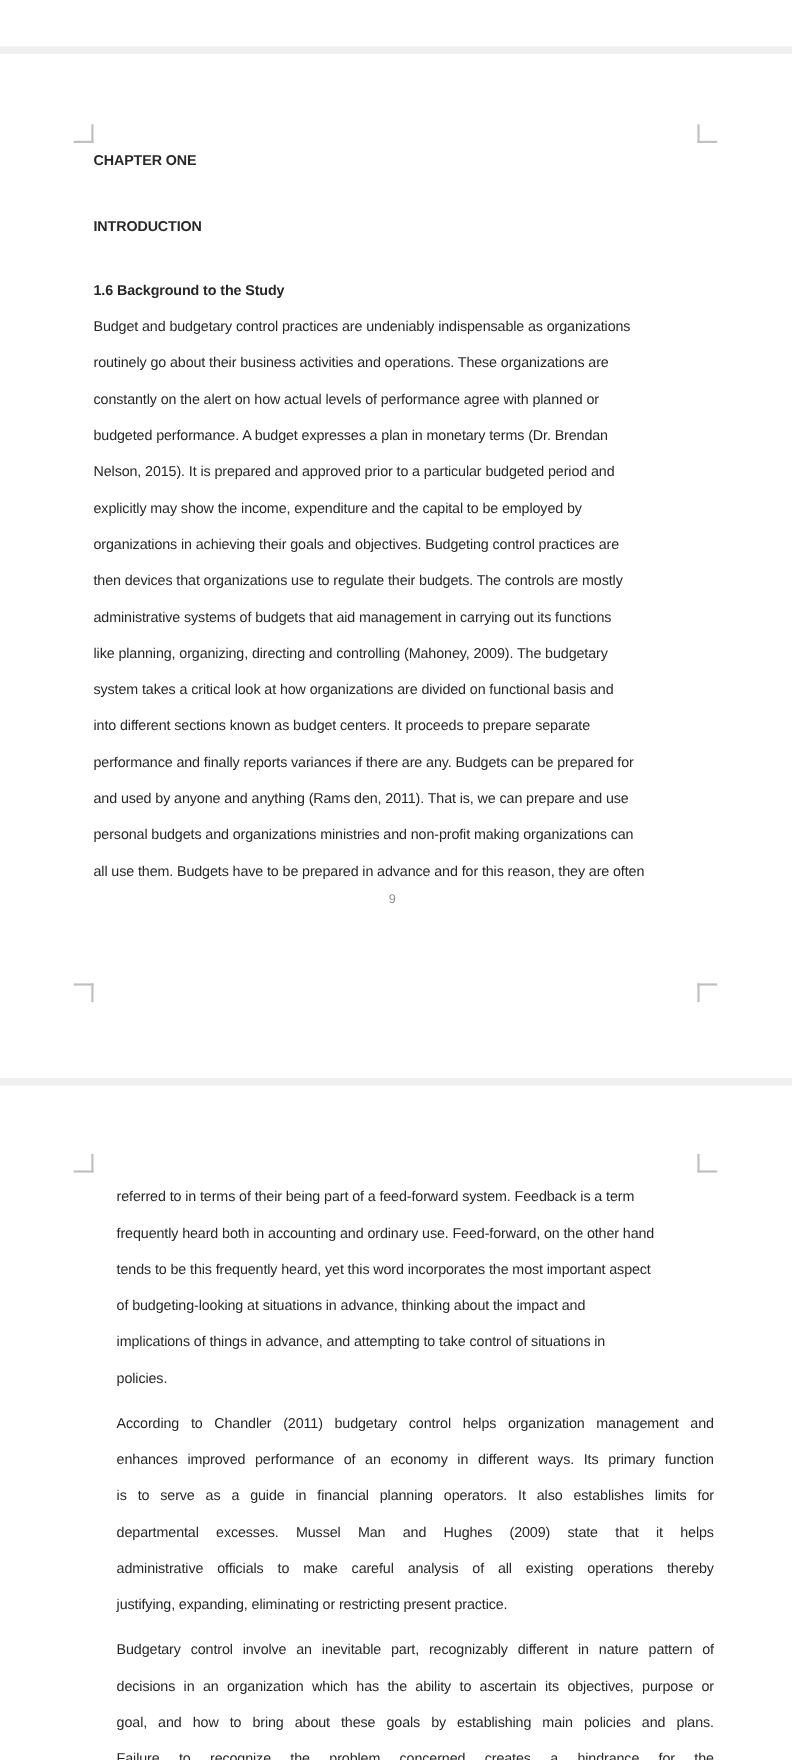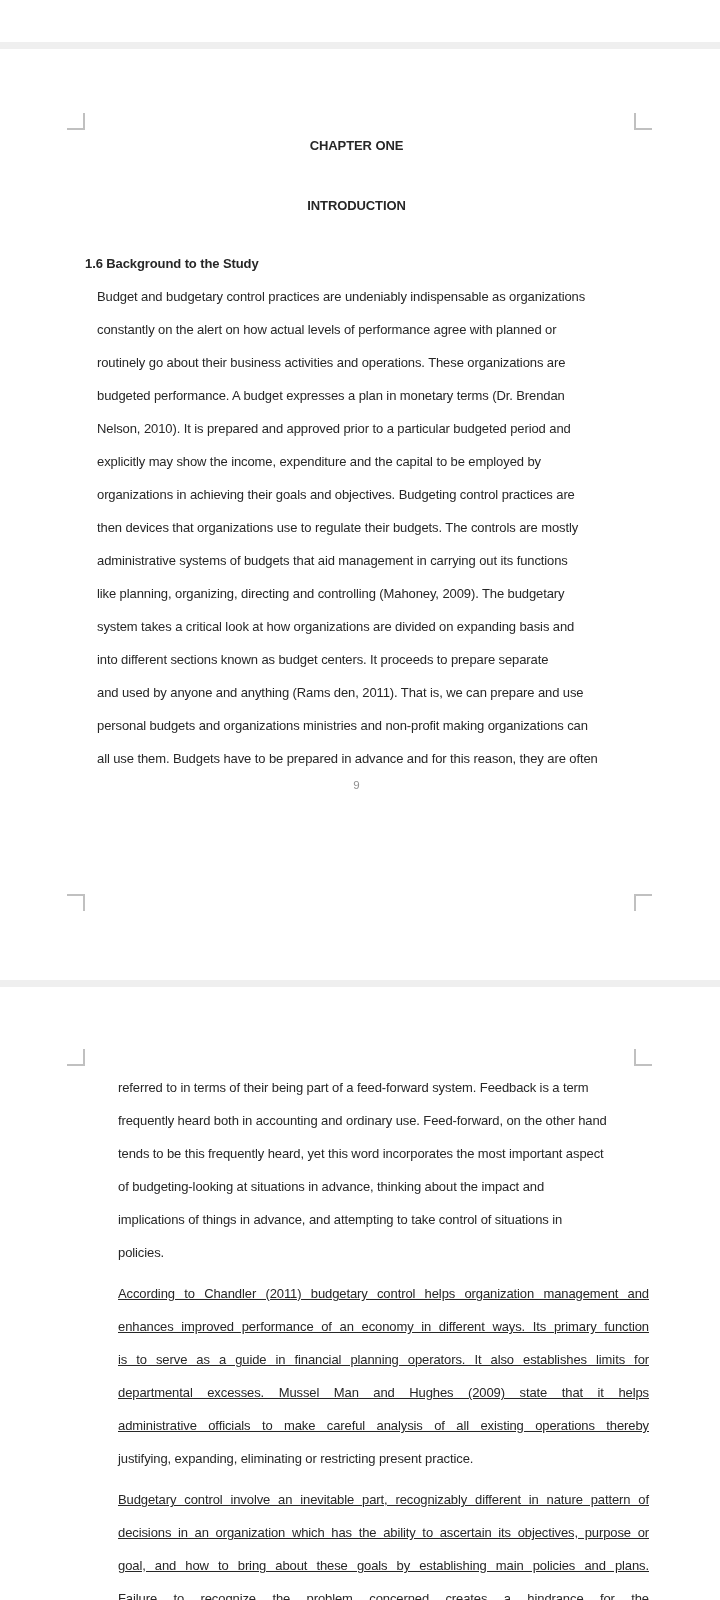--- a/index.html
+++ b/index.html
@@ -21,28 +21,27 @@
     height:33px;line-height:33px;
     font-size:13px;letter-spacing:-0.1px;
     color:var(--text,#272727);
     white-space:nowrap;
   }
   .paragraph .line.stretch{
     white-space:normal;
     word-spacing:-1.5px;
     text-align:justify;
     text-align-last:justify;
-    text-decoration:underline;
   }
   .heading{font-weight:bold;}
-  .center{text-align:center;}
+  .center{text-align:left;}
   .h1{margin-top:80px;}
   .h2{margin-top:27px;}
   .h3{margin-top:25px;}
-  .paragraph{margin-top:0;margin-left:12px;}
+  .paragraph{margin-top:0;}
   .page-ten .content{padding-top:84px;}
   .page-ten .paragraph + .paragraph{margin-top:8px;}
 
   .page-number{
     margin-top:2px;width:543px;height:16px;line-height:16px;
     text-align:center;font-size:11.5px;color:var(--muted,#8f8f8f);
   }
 
   .mark{position:absolute;width:16px;height:15px;}
   .mark.tl{left:67px;border-right:2px solid var(--mark,#c0c0c0);border-bottom:2px solid var(--mark,#c0c0c0);}
@@ -66,31 +65,32 @@
     <span class="mark tl"></span>
     <span class="mark tr"></span>
     <span class="mark bl"></span>
     <span class="mark br"></span>
     <div class="content">
       <div class="line heading center h1">CHAPTER ONE</div>
       <div class="line heading center h2">INTRODUCTION</div>
       <div class="line heading h3">1.6 Background to the Study</div>
       <div class="paragraph">
           <div class="line">Budget and budgetary control practices are undeniably indispensable as organizations</div>
+          <div class="line">routinely go about their business activities and operations. These organizations are</div>
           <div class="line">constantly on the alert on how actual levels of performance agree with planned or</div>
-          <div class="line">routinely go about their business activities and operations. These organizations are</div>
           <div class="line">budgeted performance. A budget expresses a plan in monetary terms (Dr. Brendan</div>
-          <div class="line">Nelson, 2010). It is prepared and approved prior to a particular budgeted period and</div>
+          <div class="line">Nelson, 2015). It is prepared and approved prior to a particular budgeted period and</div>
           <div class="line">explicitly may show the income, expenditure and the capital to be employed by</div>
           <div class="line">organizations in achieving their goals and objectives. Budgeting control practices are</div>
           <div class="line">then devices that organizations use to regulate their budgets. The controls are mostly</div>
           <div class="line">administrative systems of budgets that aid management in carrying out its functions</div>
           <div class="line">like planning, organizing, directing and controlling (Mahoney, 2009). The budgetary</div>
-          <div class="line">system takes a critical look at how organizations are divided on expanding basis and</div>
+          <div class="line">system takes a critical look at how organizations are divided on functional basis and</div>
           <div class="line">into different sections known as budget centers. It proceeds to prepare separate</div>
+          <div class="line">performance and finally reports variances if there are any. Budgets can be prepared for</div>
           <div class="line">and used by anyone and anything (Rams den, 2011). That is, we can prepare and use</div>
           <div class="line">personal budgets and organizations ministries and non-profit making organizations can</div>
           <div class="line">all use them. Budgets have to be prepared in advance and for this reason, they are often</div>
         </div>
       <div class="page-number">9</div>
     </div>
   </section>
 
   <div class="page-gap"></div>
 

